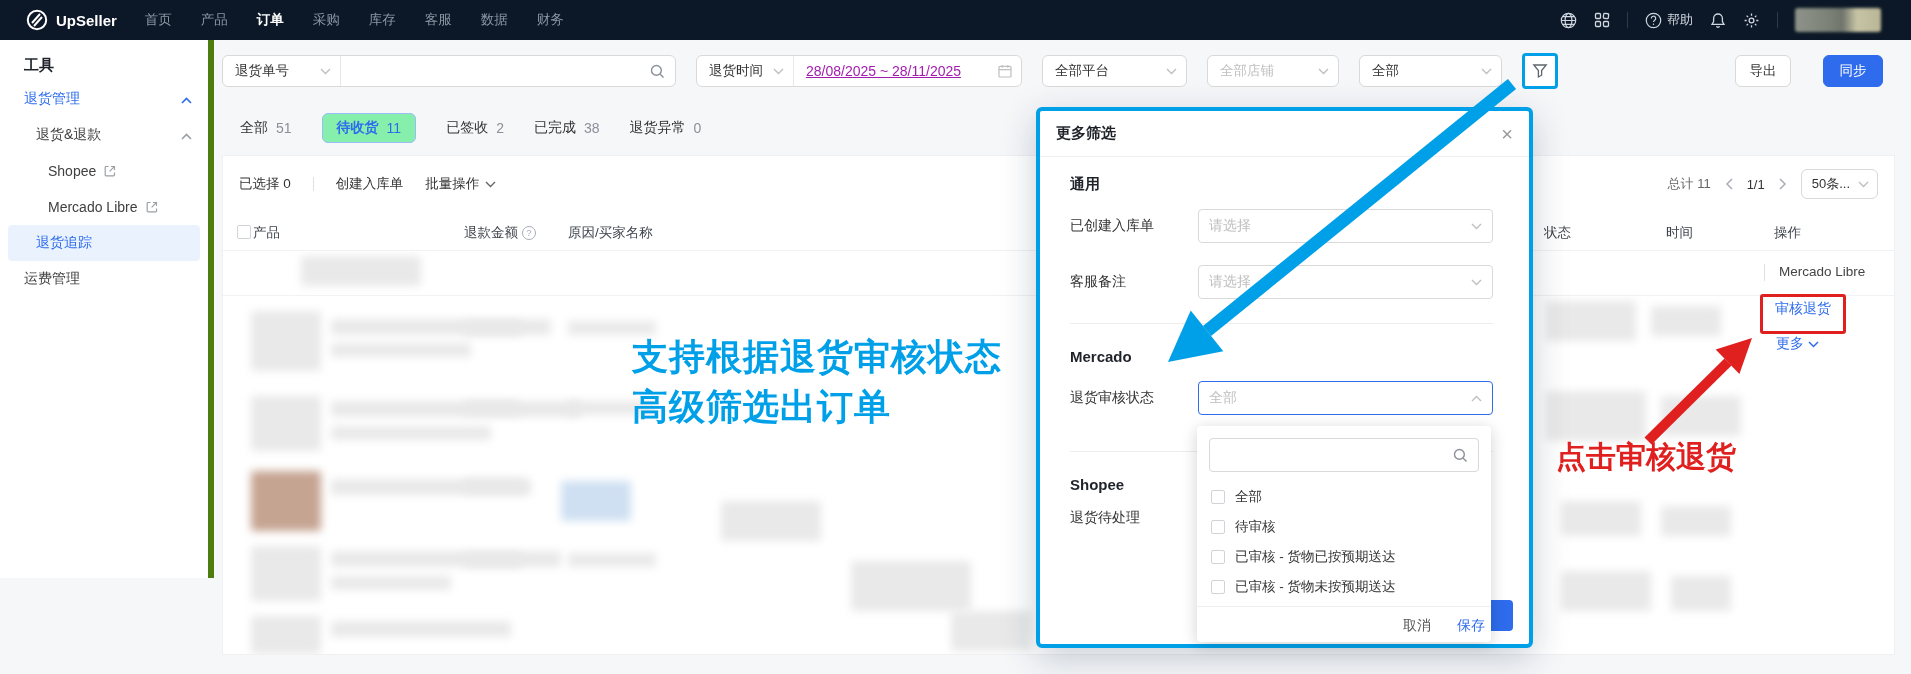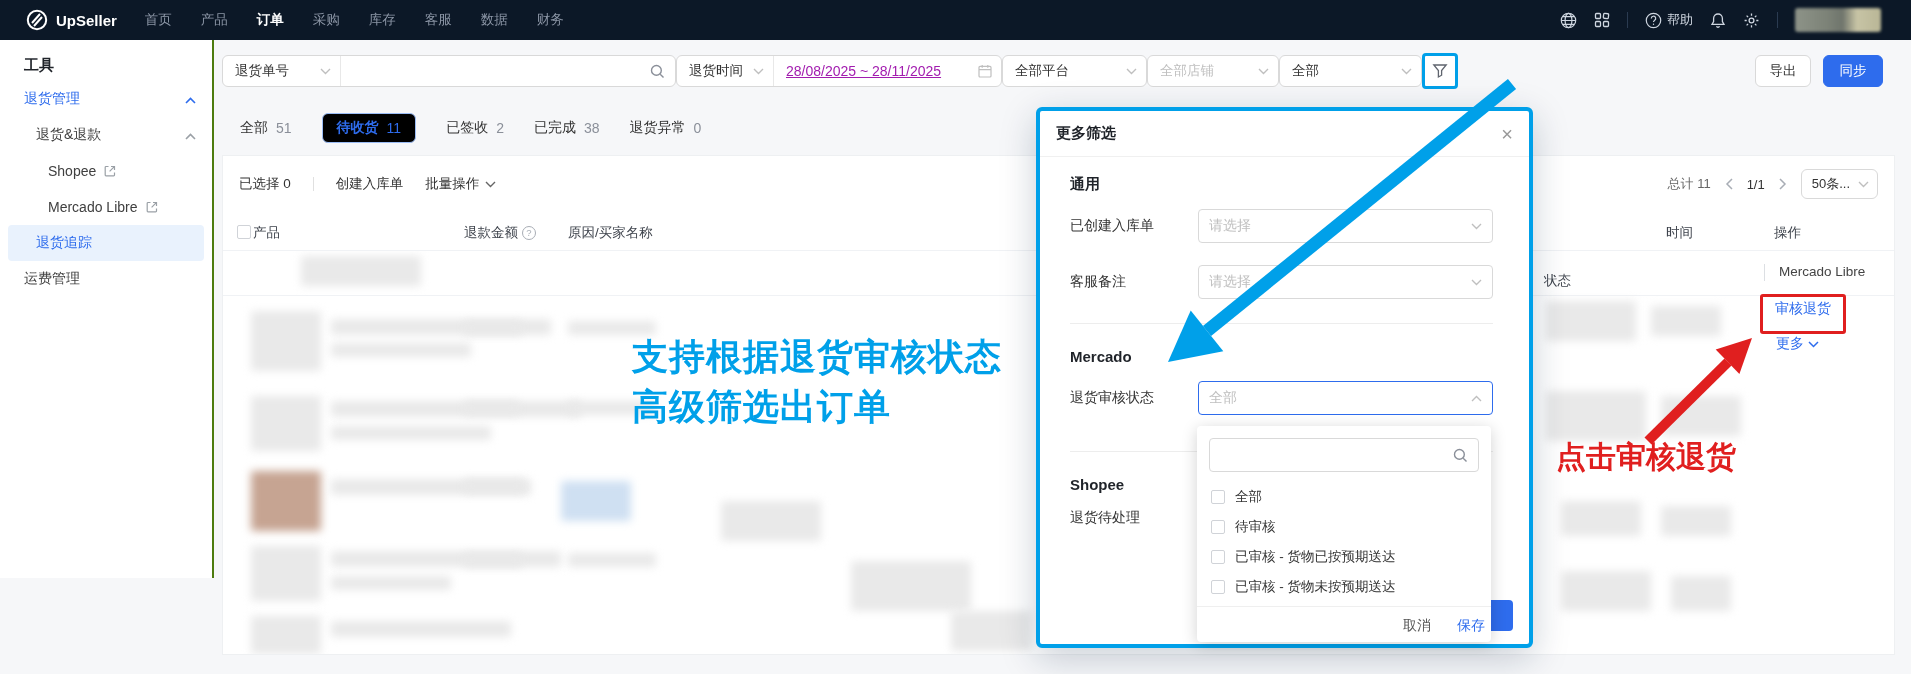--- a/index.html
+++ b/index.html
@@ -13,33 +13,33 @@
   .nav-items { display:flex; align-items:center; gap:29px; margin-left:28px; font-size:13.5px; }
   .nav-item { cursor:pointer; }
   .nav-item.active { color:#fff; font-weight:bold; }
   .nav-right { margin-left:auto; display:flex; align-items:center; gap:17px; margin-right:30px; color:#cfd6e0; }
   .nav-right svg { display:block; }
   .nav-divider { width:1px; height:16px; background:#2b3b51; }
   .help-wrap { display:flex; align-items:center; gap:5px; font-size:13px; color:#cfd6e0; }
   .user-block { width:86px; height:24px; border-radius:3px; background:linear-gradient(90deg,#8d9388 0%,#7c8277 38%,#6f756c 55%,#c7c4a5 72%,#b9b696 100%); filter:blur(1.5px); }
 
   
-  .sidebar { position:absolute; left:0; top:40px; width:214px; height:538px; background:#fff; border-right:2px solid #4d7c0f; }
+  .sidebar { position:absolute; left:0; top:40px; width:214px; height:538px; background:#fff; border-right:6px solid #4d7c0f; }
   .sb-title { padding:16px 0 6px 24px; font-size:15px; font-weight:bold; color:#1f2329; }
   .sb-item { position:relative; height:36px; display:flex; align-items:center; font-size:14px; color:#404040; cursor:pointer; }
   .sb-item .chev { position:absolute; right:16px; }
   .sb-item .ext { margin-left:8px; color:#9aa0a6; display:flex; }
   .lv1 { padding-left:24px; }
   .lv2 { padding-left:36px; }
   .lv3 { padding-left:48px; }
   .sb-blue { color:#2e6ced; }
   .sb-active { background:#e9f2fd; color:#2e6ced; border-radius:4px; margin:0 8px; padding-left:28px; }
 
   
-  .filter-row { position:absolute; left:222px; top:55px; width:1661px; height:32px; display:flex; align-items:center; gap:0; }
+  .filter-row { position:absolute; left:222px; top:55px; width:1661px; height:32px; display:flex; align-items:center; gap:20px; }
   .ctrl { background:#fff; border:1px solid #d9d9d9; border-radius:6px; height:32px; display:flex; align-items:center; font-size:13.5px; color:#333; }
   .ctrl .chev { color:#bfbfbf; margin-left:auto; margin-right:9px; display:flex; }
   .seg-label { display:flex; align-items:center; padding-left:12px; height:100%; }
   .seg-divider { width:1px; height:100%; background:#e8e8e8; }
   .placeholder { color:#bfbfbf; }
   .g1 { width:454px; }
   .g1 .type { width:117px; display:flex; align-items:center; padding-left:12px; height:100%; }
   .g1 input { border:0; outline:none; flex:1; height:100%; font:inherit; padding:0 8px; background:transparent; }
   .g1 .search-ic { margin-right:10px; color:#8a8f99; display:flex; }
   .g2 { width:326px; }
@@ -50,21 +50,21 @@
   .funnel-btn { width:36px; height:36px; border:3px solid #00a0e9; border-radius:4px; background:#fff; display:flex; align-items:center; justify-content:center; color:#5f646e; cursor:pointer; }
   .spacer { flex:1; }
   .btn { height:32px; border-radius:6px; display:flex; align-items:center; justify-content:center; font-size:13.5px; cursor:pointer; }
   .btn-plain { width:56px; background:#fff; border:1px solid #d9d9d9; color:#333; }
   .btn-primary { width:60px; background:#2e6ced; border:1px solid #2e6ced; color:#fff; margin-left:12px; }
 
   
   .tabs { position:absolute; left:240px; top:112px; height:32px; display:flex; align-items:center; gap:30px; font-size:14px; }
   .tab { display:flex; align-items:center; gap:8px; color:#333; cursor:pointer; }
   .tab .cnt { color:#8a8f99; }
-  .tab.active { background:#000000; border:1px solid #9bbcf5; border-radius:6px; padding:5px 14px; color:#2e6ced; font-weight:bold; }
+  .tab.active { background:#86efac; border:1px solid #9bbcf5; border-radius:6px; padding:5px 14px; color:#2e6ced; font-weight:bold; }
   .tab.active .cnt { color:#2e6ced; font-weight:normal; }
 
   
   .card { position:absolute; left:222px; top:155px; width:1673px; height:500px; background:#fff; border:1px solid #eef0f2; }
   .toolbar { position:absolute; left:16px; right:16px; top:12px; height:32px; display:flex; align-items:center; gap:22px; font-size:13.5px; color:#333; }
   .tb-divider { width:1px; height:14px; background:#e0e0e0; }
   .tb-link { display:flex; align-items:center; gap:6px; cursor:pointer; }
   .pager { margin-left:auto; display:flex; align-items:center; gap:14px; color:#666; font-size:13px;text-align:center; }
   .pager .pg-angle { color:#a8adb5; display:flex; cursor:pointer; }
   .page-size { border:1px solid #d9d9d9; border-radius:6px; height:30px; display:flex; align-items:center; padding:0 8px 0 10px; gap:8px; color:#333; background:#fff; cursor:pointer; }
@@ -338,21 +338,21 @@
           </svg>
       </span>
     </span>
   </div>
 
   <div class="thead">
     <span class="checkbox" style="left:14px; top:11px;"></span>
     <span style="left:30px;">产品</span>
     <span style="left:241px;"><span>退款金额</span><span class="qmark">?</span></span>
     <span style="left:345px;">原因/买家名称</span>
-    <span style="left:1321px;margin-top:48px;">状态</span>
+    <span style="left:1321px;">状态</span>
     <span style="left:1443px;">时间</span>
     <span style="left:1551px;">操作</span>
   </div>
 
   <div class="rows">
     <div class="row-line"></div>
 
     <div class="redacted" style="left:78px; top:5px; width:120px; height:30px;"></div>
     <div class="redacted" style="left:28px; top:60px; width:70px; height:60px;"></div>
     <div class="redacted" style="left:108px; top:68px; width:220px; height:16px;"></div>

